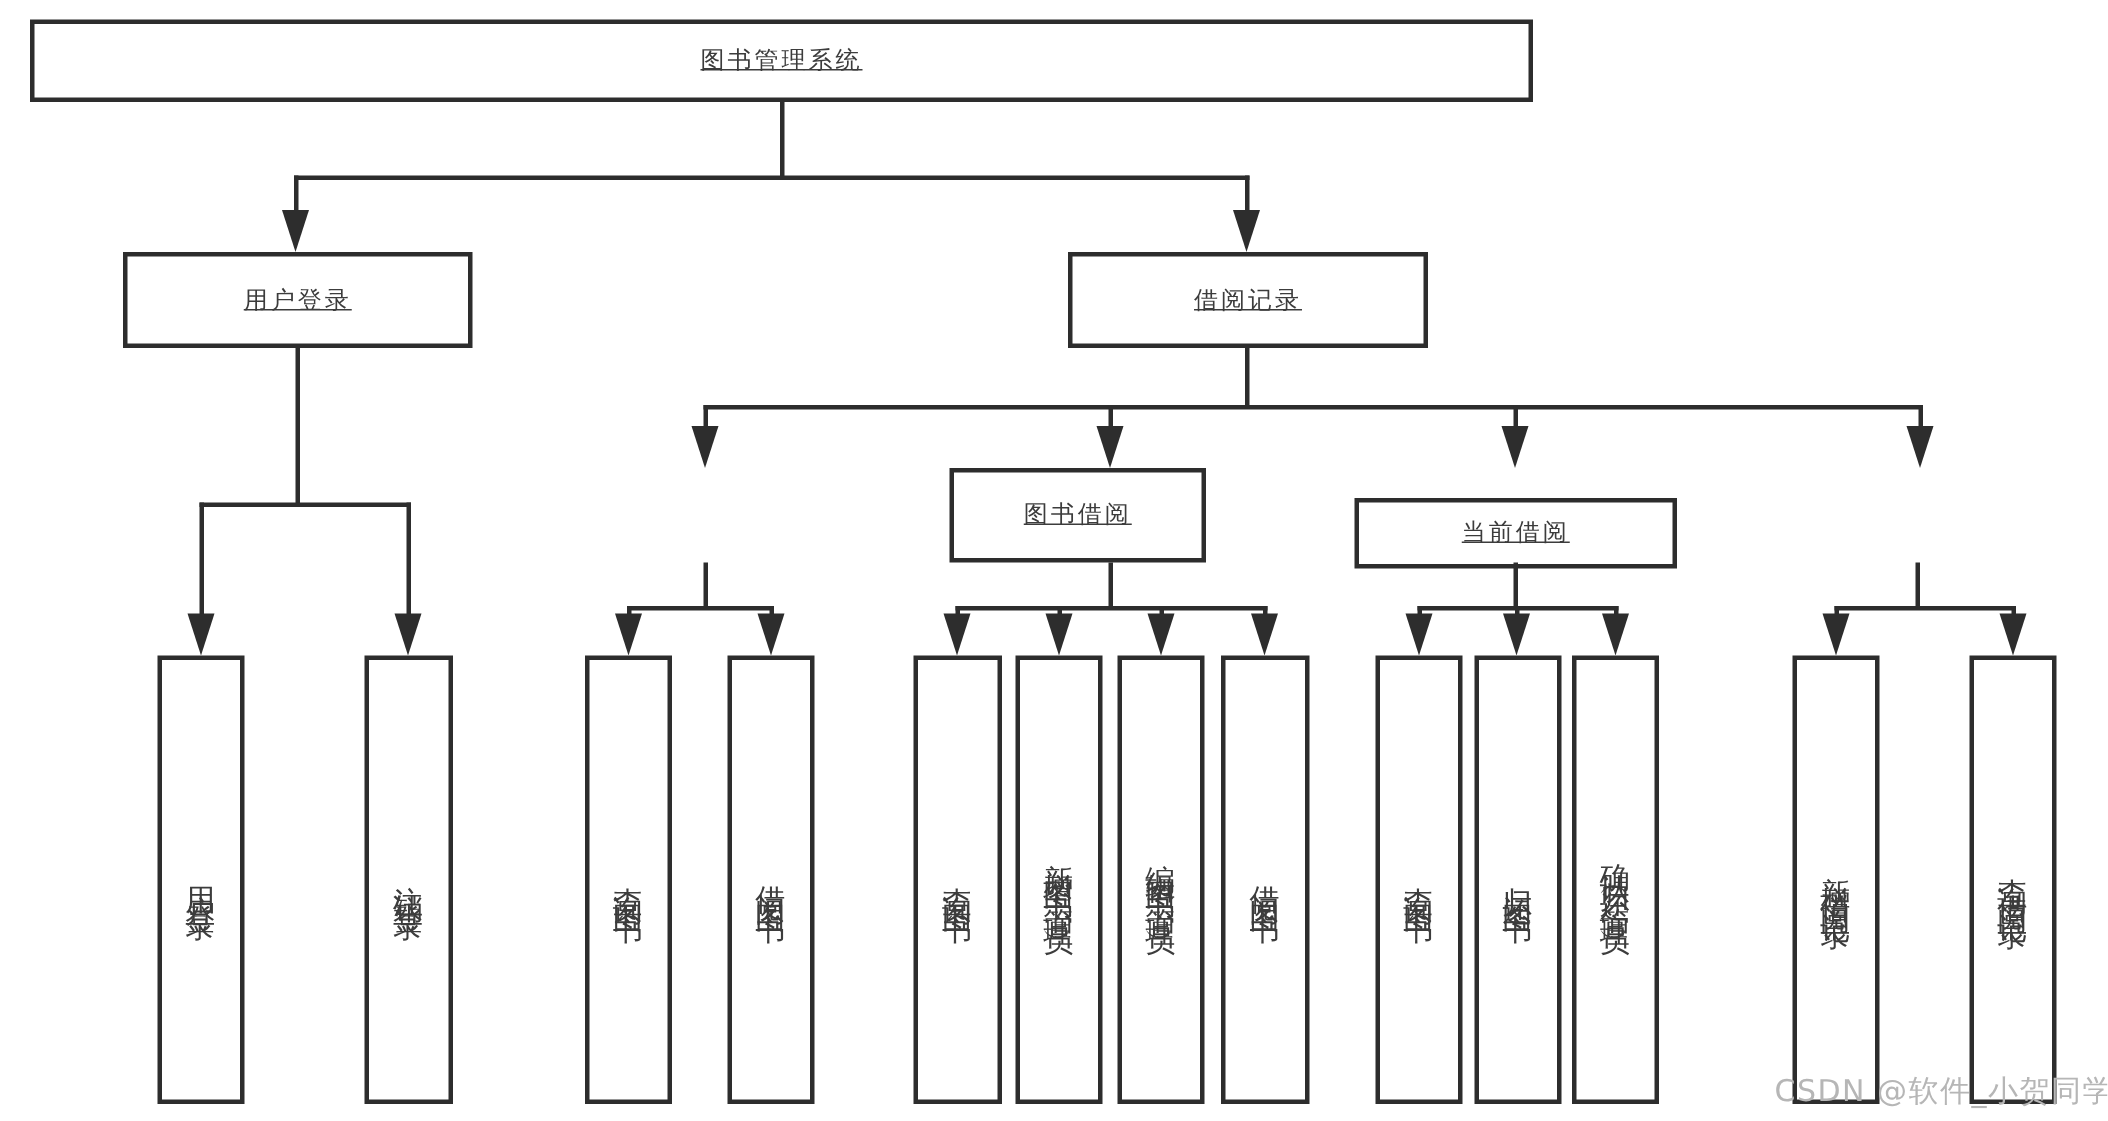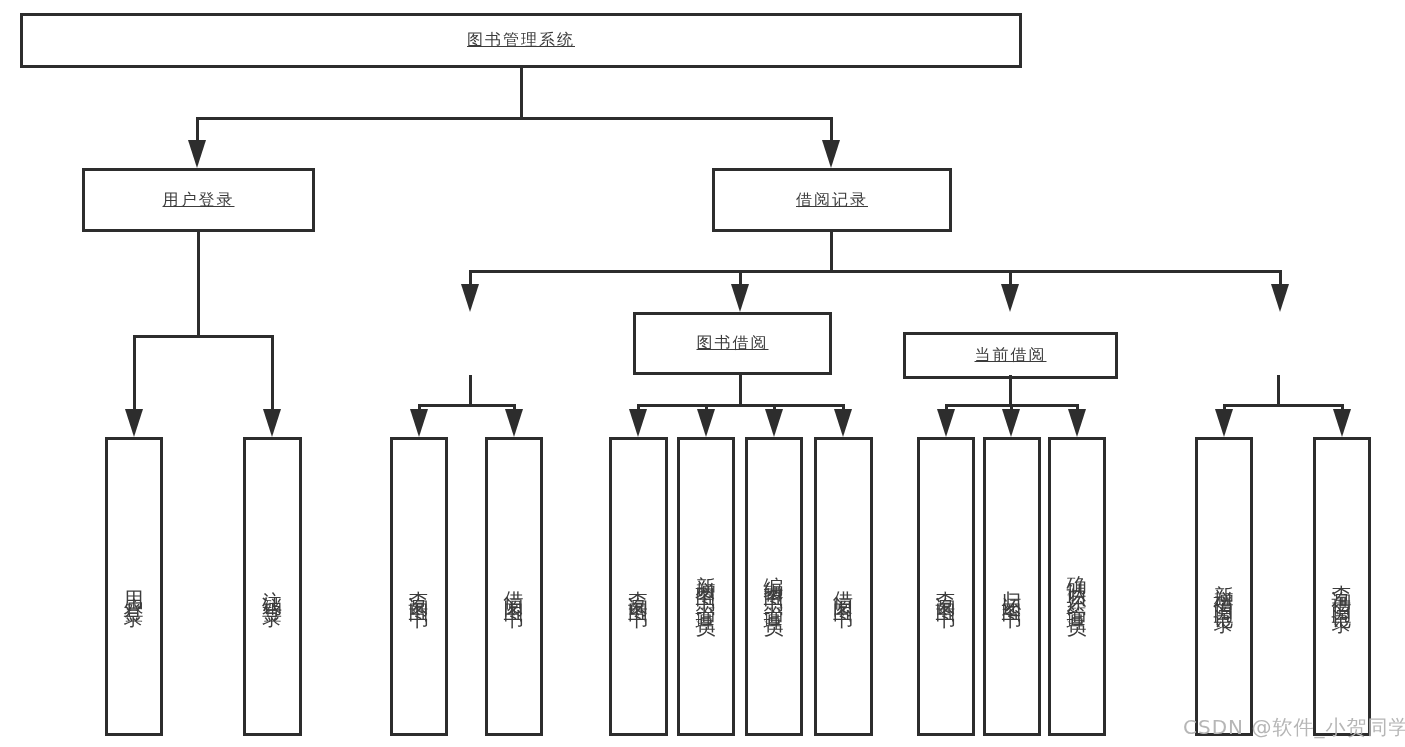--- a/index.html
+++ b/index.html
@@ -61,21 +61,21 @@
   <div class="hline" style="left:469px;top:270px;width:813px"></div>
   <div class="vline" style="left:469px;top:270px;height:17px"></div>
   <div class="vline" style="left:739px;top:270px;height:17px"></div>
   <div class="vline" style="left:1009px;top:270px;height:17px"></div>
   <div class="vline" style="left:1279px;top:270px;height:17px"></div>
   <div class="arrow" style="left:461px;top:284px"></div>
   <div class="arrow" style="left:731px;top:284px"></div>
   <div class="arrow" style="left:1001px;top:284px"></div>
   <div class="arrow" style="left:1271px;top:284px"></div>
 
-  <div class="box h" style="left:633px;top:312px;width:199px;height:63px">图书借阅</div>
+  <div class="box h" style="left:633px;top:312px;width:171px;height:63px">图书借阅</div>
   <div class="box h" style="left:903px;top:332px;width:215px;height:47px">当前借阅</div>
 
   <div class="vline" style="left:469px;top:375px;height:31px"></div>
   <div class="hline" style="left:418px;top:404px;width:98px"></div>
   <div class="vline" style="left:418px;top:404px;height:8px"></div>
   <div class="vline" style="left:513px;top:404px;height:8px"></div>
   <div class="arrow" style="left:410px;top:409px"></div>
   <div class="arrow" style="left:505px;top:409px"></div>
 
   <div class="vline" style="left:739px;top:375px;height:31px"></div>

